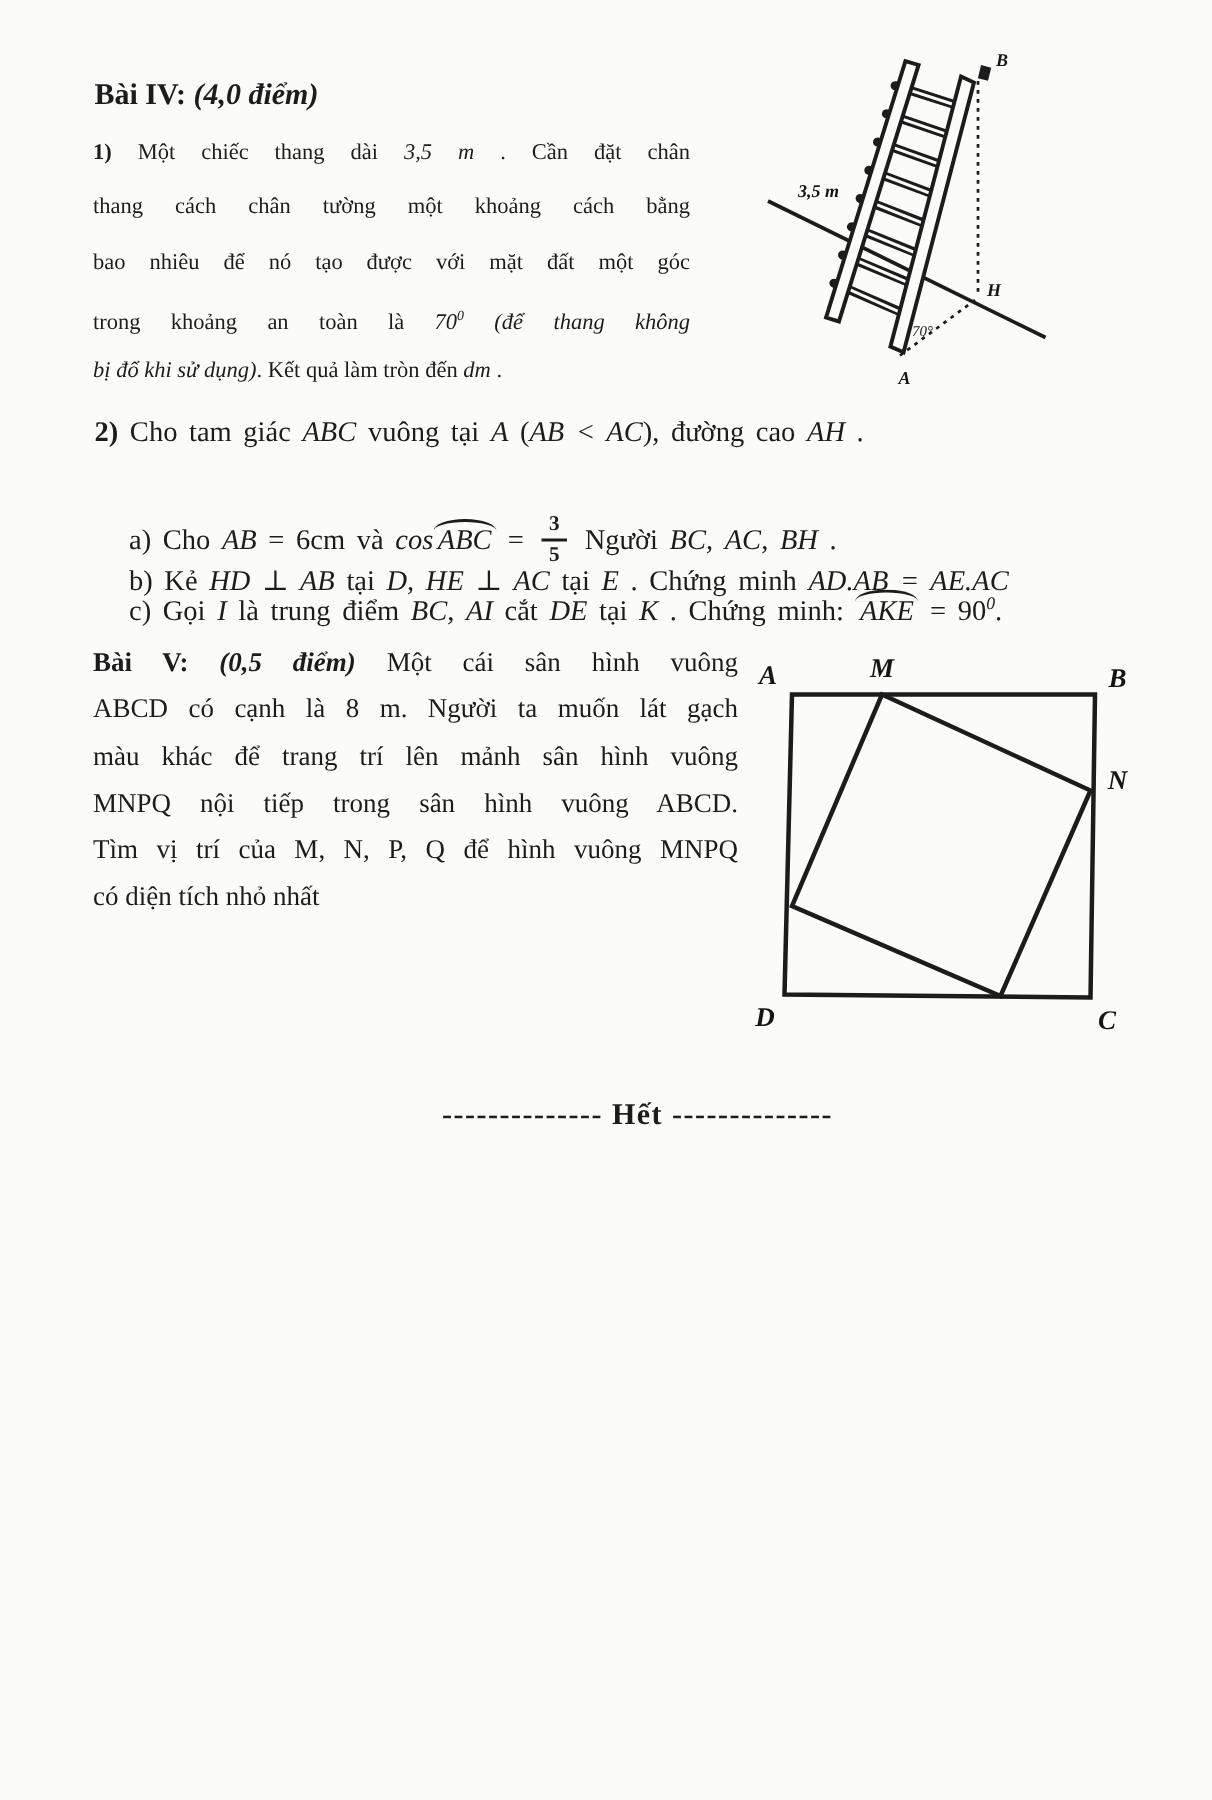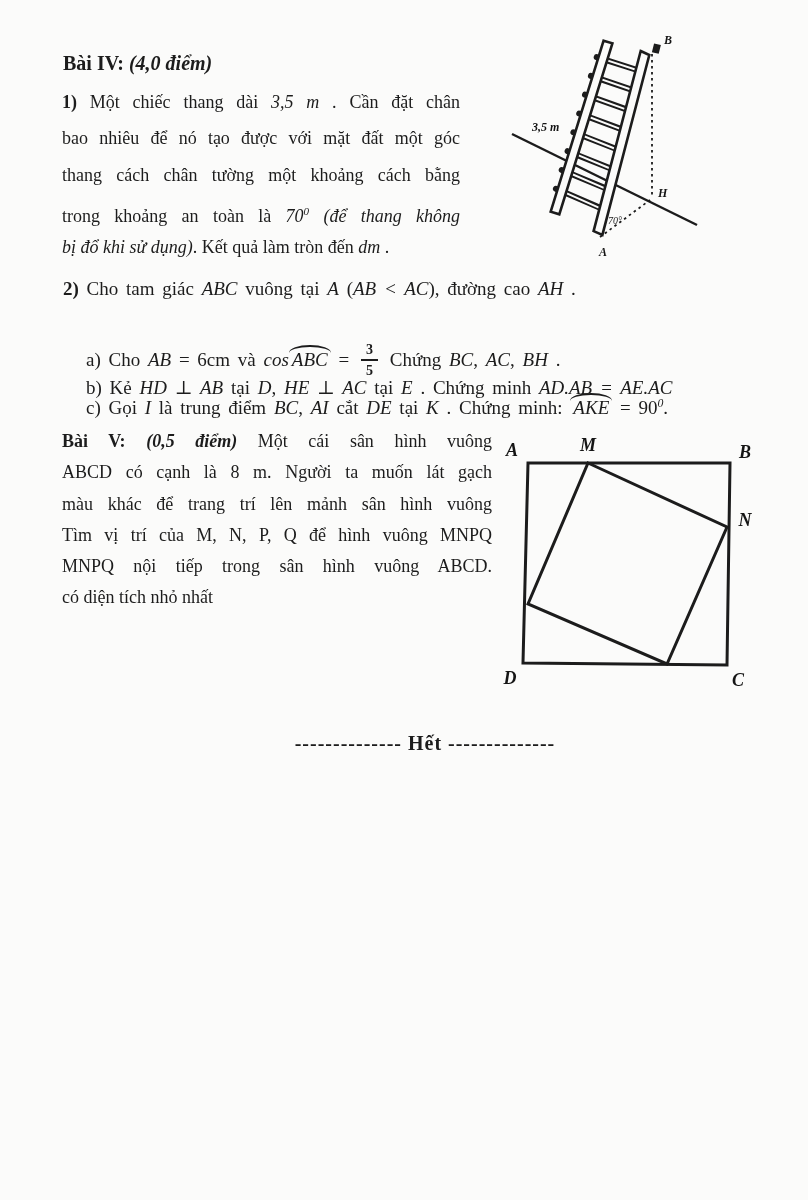--- a/index.html
+++ b/index.html
@@ -28,39 +28,39 @@
   .frac{
     display:inline-flex;flex-direction:column;align-items:center;
     vertical-align:middle;line-height:1.05;font-size:0.74em;font-weight:bold;
     margin:0 4px;position:relative;top:-2px;
   }
   .frac .num{padding:0 5px 2px;border-bottom:2px solid #1c1c1c;}
   .frac .den{padding:2px 5px 0;}
   
   .pline{white-space:nowrap;}
   .jl{text-align:justify;text-align-last:justify;white-space:normal;}
-  #p1 .pline{line-height:36.3px;height:36.3px;font-size:18px;}
+  #p1 .pline{line-height:36.3px;height:36.3px;font-size:15px;}
   #p5 .pline{line-height:31.3px;height:31.3px;font-size:18px;}
   .exline{font-size:19px;word-spacing:3px;}
   #heading4{font-size:20px;}
   #p2a{font-size:19px;word-spacing:3px;}
   #het{font-size:20px;text-align:center;letter-spacing:1px;}
   svg text{font-family:"Liberation Serif","DejaVu Serif",serif;}
   .ptlabel{font-weight:bold;font-style:italic;font-size:18px;fill:#151515;}
   .smlabel{font-weight:bold;font-style:italic;font-size:12px;fill:#151515;}
 </style>
 </head>
 <body>
 
 <div id="heading4" class="abs" style="left:63px;top:52px;"><span class="s-b">Bài IV: </span><span class="s-bi">(4,0 điểm)</span></div>
 
 <div id="p1" class="abs" style="left:62px;top:84px;width:398px;">
   <div class="pline jl"><span class="s-b">1) </span><span class="s-n">Một chiếc thang dài </span><span class="s-m">3,5 m</span><span class="s-n"> . Cần đặt chân</span></div>
+  <div class="pline jl"><span class="s-n">thang cách chân tường một khoảng cách bằng</span></div>
   <div class="pline jl"><span class="s-n">bao nhiêu để nó tạo được với mặt đất một góc</span></div>
-  <div class="pline jl"><span class="s-n">thang cách chân tường một khoảng cách bằng</span></div>
   <div class="pline jl"><span class="s-n">trong khoảng an toàn là </span><span class="s-m">70</span><span class="s-sup">0</span><span class="s-n"> </span><span class="s-i">(để thang không</span></div>
   <div class="pline"><span class="s-i">bị đổ khi sử dụng)</span><span class="s-n">. Kết quả làm tròn đến </span><span class="s-m">dm</span><span class="s-n"> .</span></div>
 </div>
 
 <svg class="abs" style="left:492px;top:18px;" width="300" height="244" viewBox="0 0 300 244">
 
   <line x1="20" y1="116" x2="205" y2="207" stroke="#1c1c1c" stroke-width="2.5"></line>
 
   <line x1="160" y1="36" x2="160" y2="180" stroke="#1c1c1c" stroke-width="1.8" stroke-dasharray="2.5,3.5"></line>
 
@@ -99,32 +99,32 @@
   <text x="166" y="179" class="smlabel">H</text>
   <text x="107" y="238" class="smlabel">A</text>
   <text x="116" y="206" style="font-style:italic;font-size:10px;fill:#1c1c1c;">70°</text>
 </svg>
 
 <div class="abs pline exline" style="left:63px;top:278px;"><span class="s-b">2) </span><span class="s-n">Cho tam giác </span><span class="s-m">ABC</span><span class="s-n"> vuông tại </span><span class="s-m">A</span><span class="s-n"> (</span><span class="s-m">AB &lt; AC</span><span class="s-n">), đường cao </span><span class="s-m">AH</span><span class="s-n"> .</span></div>
 
 <div id="p2a" class="abs pline" style="left:86px;top:332px;margin-top:12px;"><span class="s-n">a) Cho </span><span class="s-m">AB</span><span class="s-n"> = 6cm và </span><span class="s-m">cos</span><span class="s-hat">ABC</span><span class="s-n"> = </span><span class="frac">
       <span class="num">3</span>
       <span class="den">5</span>
-    </span><span class="s-n"> Chứng </span><span class="s-m">BC</span><span class="s-n">, </span><span class="s-m">AC</span><span class="s-n">, </span><span class="s-m">BH</span><span class="s-n"> .</span></div>
+    </span><span class="s-n"> Người </span><span class="s-m">BC</span><span class="s-n">, </span><span class="s-m">AC</span><span class="s-n">, </span><span class="s-m">BH</span><span class="s-n"> .</span></div>
 
 <div class="abs pline exline" style="left:86px;top:376px;"><span class="s-n">b) Kẻ </span><span class="s-m">HD ⊥ AB</span><span class="s-n"> tại </span><span class="s-m">D</span><span class="s-n">, </span><span class="s-m">HE ⊥ AC</span><span class="s-n"> tại </span><span class="s-m">E</span><span class="s-n"> . Chứng minh </span><span class="s-m">AD.AB = AE.AC</span></div>
 
 <div class="abs pline exline" style="left:86px;top:394px;"><span class="s-n">c) Gọi </span><span class="s-m">I</span><span class="s-n"> là trung điểm </span><span class="s-m">BC</span><span class="s-n">, </span><span class="s-m">AI</span><span class="s-n"> cắt </span><span class="s-m">DE</span><span class="s-n"> tại </span><span class="s-m">K</span><span class="s-n"> . Chứng minh: </span><span class="s-hat">AKE</span><span class="s-n"> = 90</span><span class="s-sup">0</span><span class="s-n">.</span></div>
 
 <div id="p5" class="abs" style="left:62px;top:426px;width:430px;">
   <div class="pline jl"><span class="s-b">Bài V: </span><span class="s-bi">(0,5 điểm)</span><span class="s-n"> Một cái sân hình vuông</span></div>
   <div class="pline jl"><span class="s-n">ABCD có cạnh là 8 m. Người ta muốn lát gạch</span></div>
   <div class="pline jl"><span class="s-n">màu khác để trang trí lên mảnh sân hình vuông</span></div>
+  <div class="pline jl"><span class="s-n">MNPQ nội tiếp trong sân hình vuông ABCD.</span></div>
   <div class="pline jl"><span class="s-n">Tìm vị trí của M, N, P, Q để hình vuông MNPQ</span></div>
-  <div class="pline jl"><span class="s-n">MNPQ nội tiếp trong sân hình vuông ABCD.</span></div>
   <div class="pline"><span class="s-n">có diện tích nhỏ nhất</span></div>
 </div>
 
 <svg class="abs" style="left:498px;top:436px;" width="270" height="260" viewBox="0 0 270 260">
   <polygon points="30,27 232,27 229,229 25,227" fill="none" stroke="#1c1c1c" stroke-width="3"></polygon>
   <polygon points="90,27 229,91 169,228 30,168" fill="none" stroke="#1c1c1c" stroke-width="3"></polygon>
   <text x="14" y="20" class="ptlabel" text-anchor="middle">A</text>
   <text x="90" y="15" class="ptlabel" text-anchor="middle">M</text>
   <text x="247" y="22" class="ptlabel" text-anchor="middle">B</text>
   <text x="247" y="90" class="ptlabel" text-anchor="middle">N</text>

